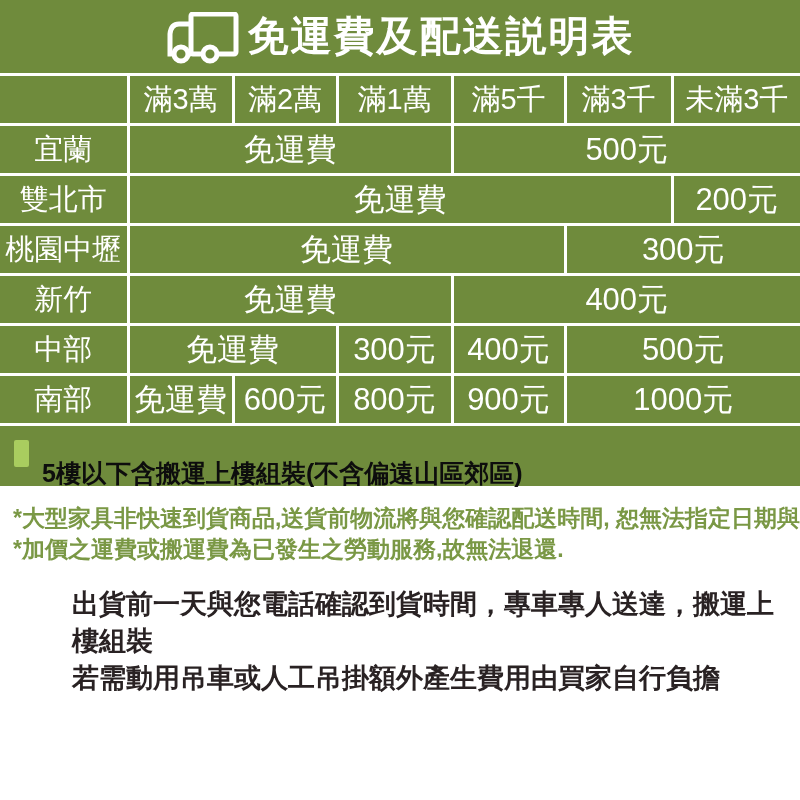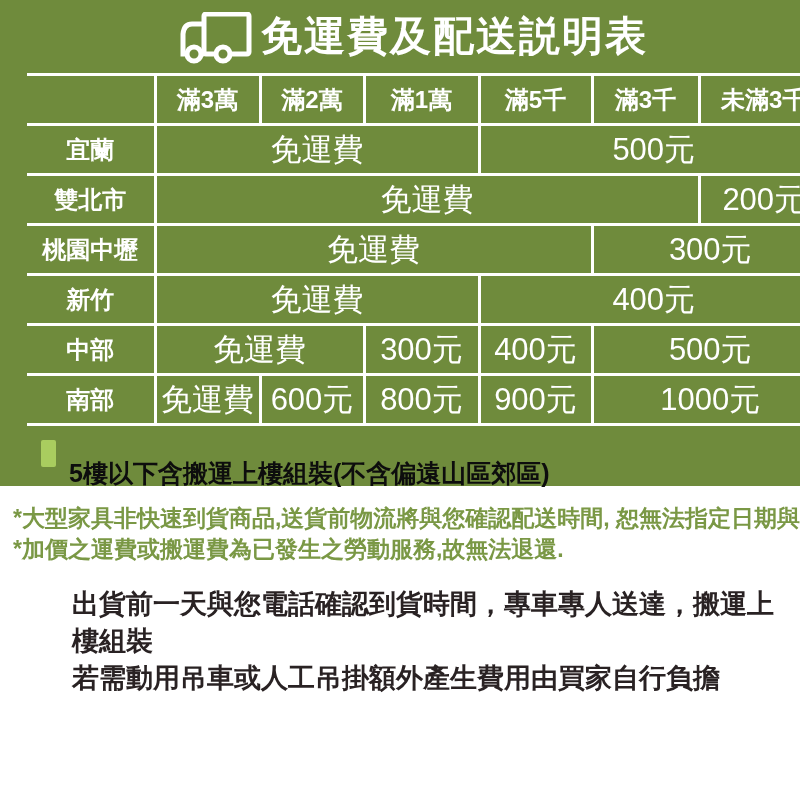--- a/index.html
+++ b/index.html
@@ -4,21 +4,21 @@
 <style>
   html, body { margin: 0; padding: 0; }
   body {
     width: 800px; height: 800px;
     font-family: "Liberation Sans", "DejaVu Sans", sans-serif;
     background: #ffffff;
   }
   .poster { width: 800px; height: 800px; overflow: hidden; background: #ffffff; }
 
   
-  .green-area { background: #6f8b3c; padding-left: 27px; }
+  .green-area { background: #6f8b3c; }
 
   .title-bar {
     height: 73px;
     display: flex; align-items: center; justify-content: center;
     gap: 8px;
     color: #ffffff;
   }
   .title-bar .truck { width: 74px; height: 52px; margin-top: 2px; }
   .title-text { font-size: 41px; font-weight: bold; letter-spacing: 2px; }
 
@@ -33,21 +33,21 @@
     height: 47px;
     padding: 0;
     text-align: center;
     vertical-align: middle;
     color: #ffffff;
     overflow: hidden;
     white-space: nowrap;
   }
   .fee-table th:first-child, .fee-table td:first-child { border-left: 0; margin-left: 24px; }
   .fee-table th:last-child,  .fee-table td:last-child  { border-right: 0; }
-  .fee-table th { font-size: 24px; font-weight: bold; }
+  .fee-table th { font-size: 29px; font-weight: normal; }
   .fee-table td { font-size: 31px; font-weight: normal; }
 
   
   .green-notes { padding: 10px 10px 16px 14px; }
   .green-note-line {
     display: flex; align-items: center; gap: 13px;
     height: 34px; margin-bottom: 11px;
   }
   .green-note-line:last-child { margin-bottom: 0; }
   .bullet-sq {

